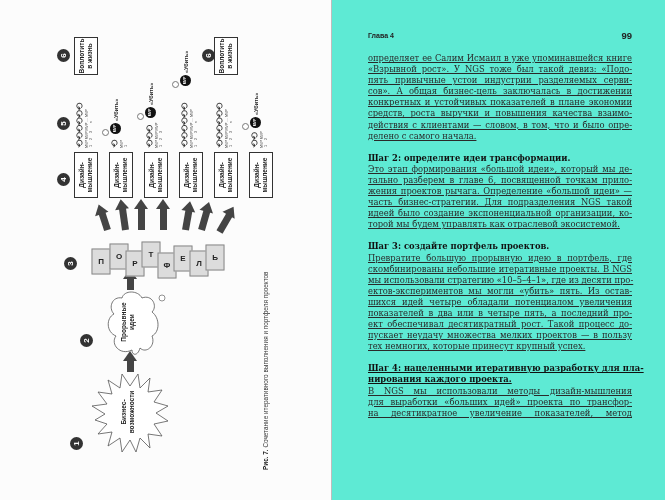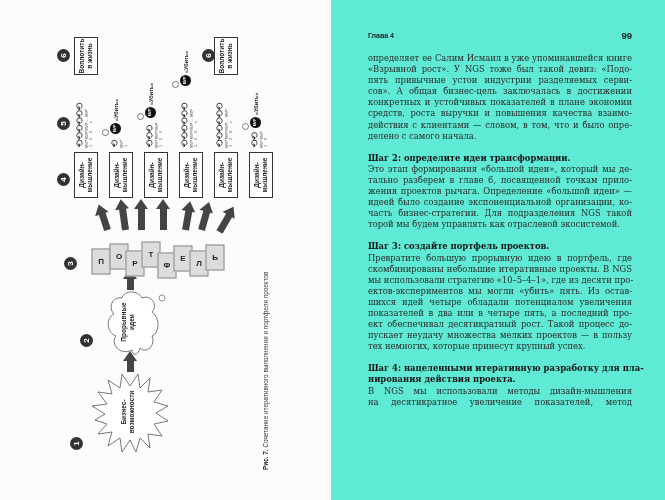--- a/index.html
+++ b/index.html
@@ -8,21 +8,21 @@
   .page-divider { position:absolute; left:331px; top:0; width:1px; height:500px; background:#bdbdbd; }
   .page-right { position:absolute; left:332px; top:0; width:333px; height:500px; background:#5eead4; }
 
   
   .running-head { position:absolute; left:36px; top:32px; width:264px; height:12px; font-family:"Liberation Sans", sans-serif; font-weight:bold; }
   .running-head .chapter { position:absolute; left:0; top:0; font-size:7px; }
   .running-head .page-num { position:absolute; right:0; top:-2px; font-size:9.5px; }
   .text-col { position:absolute; left:36px; top:53px; width:264px; font-size:8.4px; line-height:11.1px; color:#2a2a2a; }
   .text-col .gap { height:11px; }
   .text-col h4 { margin:0; font-size:8.4px; line-height:11.1px; font-weight:bold; color:#111; }
-  .line { display:block; white-space:nowrap; text-align:justify; text-align-last:justify; }
+  .line { display:block; white-space:nowrap; text-align:justify; text-align-last:justify;text-decoration:underline; }
   .line.last { text-align-last:left; }
 
   
   .diagram-wrap { position:absolute; left:40px; top:30px; width:240px; height:440px; }
   .diagram { position:absolute; left:0; top:0; width:440px; height:240px; transform-origin:0 0; transform: translate(0px, 440px) rotate(-90deg); font-family:"Liberation Sans", sans-serif; }
   .num { position:absolute; width:13px; height:13px; border-radius:50%; background:#333; color:#fff; font-size:8px; font-weight:bold; text-align:center; line-height:13px; }
   .dbox { position:absolute; width:46px; height:24px; border:1px solid #333; background:#fff; font-size:6.5px; font-weight:bold; text-align:center; line-height:8px; padding-top:3px; box-sizing:border-box; }
   .ibox { position:absolute; width:38px; height:24px; border:1px solid #333; background:#fff; font-size:6.5px; font-weight:bold; text-align:center; line-height:8px; padding-top:3px; box-sizing:border-box; }
   .arrow { position:absolute; height:7px; background:#444; transform-origin:0 50%; }
   .arrow::after { content:""; position:absolute; right:-9px; top:-4px; border-left:10px solid #444; border-top:7.5px solid transparent; border-bottom:7.5px solid transparent; }
@@ -198,22 +198,22 @@
       <span class="line">действия с клиентами — словом, в том, что и было опре-</span>
       <span class="line last">делено с самого начала.</span>
     </div>
     <div class="gap"></div>
 
     <div>
       <h4>Шаг 2: определите идеи трансформации.</h4>
       <span class="line">Это этап формирования «большой идеи», который мы де-</span>
       <span class="line">тально разберем в главе 6, посвященной точкам прило-</span>
       <span class="line">жения проектов рычага. Определение «большой идеи» —</span>
+      <span class="line">часть бизнес-стратегии. Для подразделения NGS такой</span>
       <span class="line">идеей было создание экспоненциальной организации, ко-</span>
-      <span class="line">часть бизнес-стратегии. Для подразделения NGS такой</span>
       <span class="line last">торой мы будем управлять как отраслевой экосистемой.</span>
     </div>
     <div class="gap"></div>
 
     <div>
       <h4>Шаг 3: создайте портфель проектов.</h4>
       <span class="line">Превратите большую прорывную идею в портфель, где</span>
       <span class="line">скомбинированы небольшие итеративные проекты. В NGS</span>
       <span class="line">мы использовали стратегию «10–5–4–1», где из десяти про-</span>
       <span class="line">ектов-экспериментов мы могли «убить» пять. Из остав-</span>
@@ -221,19 +221,20 @@
       <span class="line">показателей в два или в четыре пять, а последний про-</span>
       <span class="line">ект обеспечивал десятикратный рост. Такой процесс до-</span>
       <span class="line">пускает неудачу множества мелких проектов — в пользу</span>
       <span class="line last">тех немногих, которые принесут крупный успех.</span>
     </div>
     <div class="gap"></div>
 
     <div>
       <h4>
         <span class="line">Шаг 4: нацеленными итеративную разработку для пла-</span>
-        <span class="line last">нирования действия проекта.</span>
+        <span class="line last">нирования каждого проекта.</span>
       </h4>
       <span class="line">В NGS мы использовали методы дизайн-мышления</span>
+      <span class="line">для выработки «больших идей» проекта по трансфор-</span>
       <span class="line">на десятикратное увеличение показателей, метод</span>
     </div>
   </div>
 </div>
 
 </body></html>

